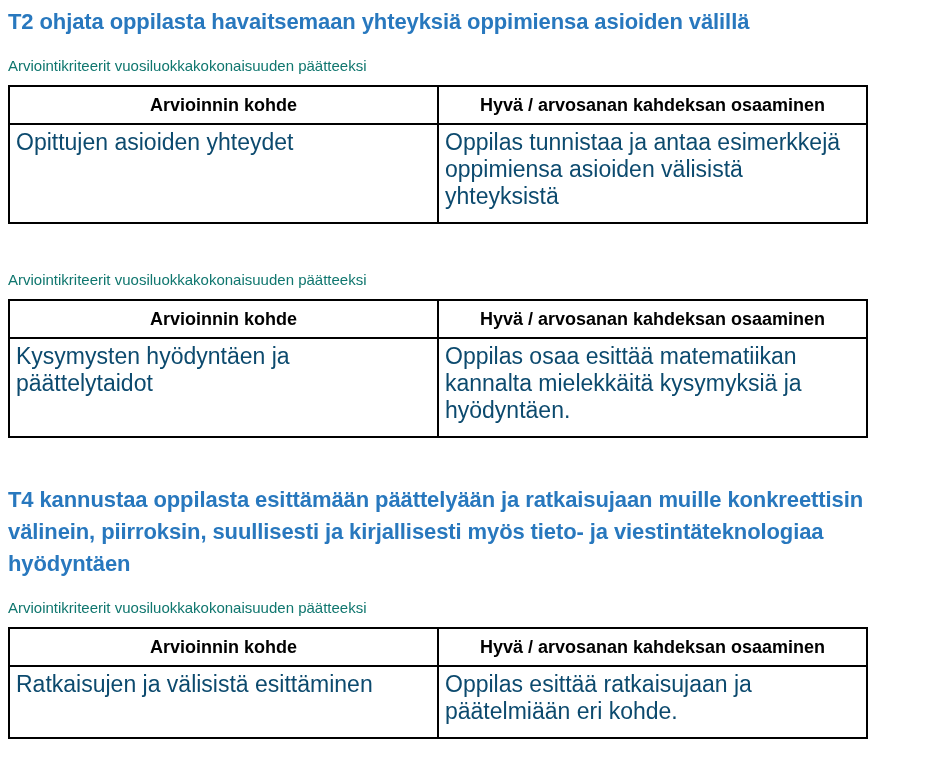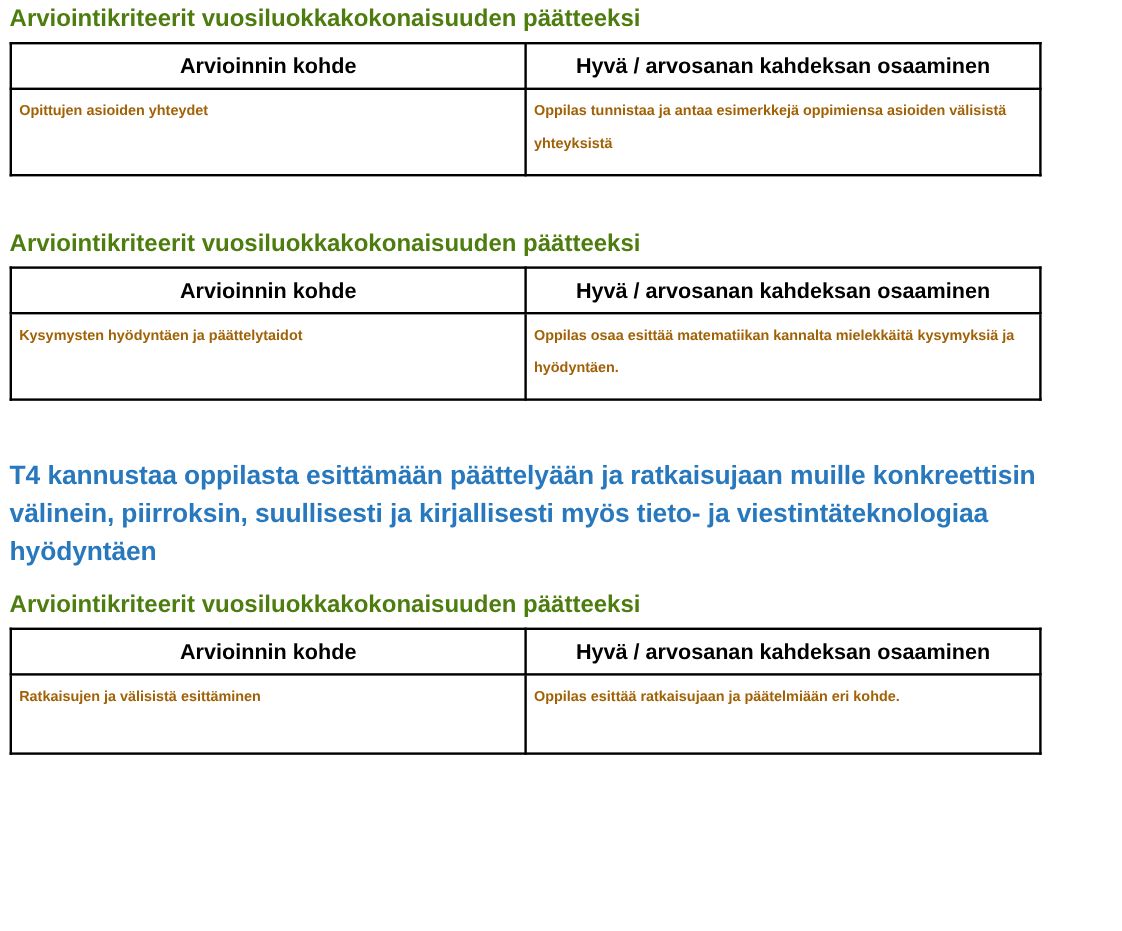--- a/index.html
+++ b/index.html
@@ -26,24 +26,24 @@
     margin: 0 0 18px 0;
     max-width: 912px;
     font-size: 22px;
     line-height: 32px;
     font-weight: bold;
     letter-spacing: -0.1px;
     color: #2878be;
   }
   .criteria-label {
     margin: 0 0 9px 0;
-    font-size: 20px;
+    font-size: 15px;
     line-height: 20px;
-    font-weight: bold;
-    color: #4d7c0f;
+    font-weight: normal;
+    color: #0f766e;
   }
   table.criteria-table {
     width: 860px;
     table-layout: fixed;
     border-collapse: collapse;
     border: 2px solid #000000;
   }
   table.criteria-table th,
   table.criteria-table td {
     border: 2px solid #000000;
@@ -54,34 +54,34 @@
     padding: 7px 6px;
     font-size: 18px;
     line-height: 22px;
     font-weight: bold;
     text-align: center;
     color: #000000;
   }
   table.criteria-table td {
     height: 66px;
     padding: 4px 6px 12px 6px;
-    font-size: 12px;
+    font-size: 23px;
     line-height: 27px;
     vertical-align: top;
     text-align: left;
-    color: #a16207;
-    font-weight: bold;
+    color: #0c4a6e;
   }
 </style>
 </head>
 <body>
 
 <main>
 
   <section class="section">
+    <h1 class="section-heading">T2 ohjata oppilasta havaitsemaan yhteyksiä oppimiensa asioiden välillä</h1>
     <p class="criteria-label">Arviointikriteerit vuosiluokkakokonaisuuden päätteeksi</p>
     <table class="criteria-table">
       <thead>
         <tr>
           <th>Arvioinnin kohde</th>
           <th>Hyvä / arvosanan kahdeksan osaaminen</th>
         </tr>
       </thead>
       <tbody>
         <tr>

